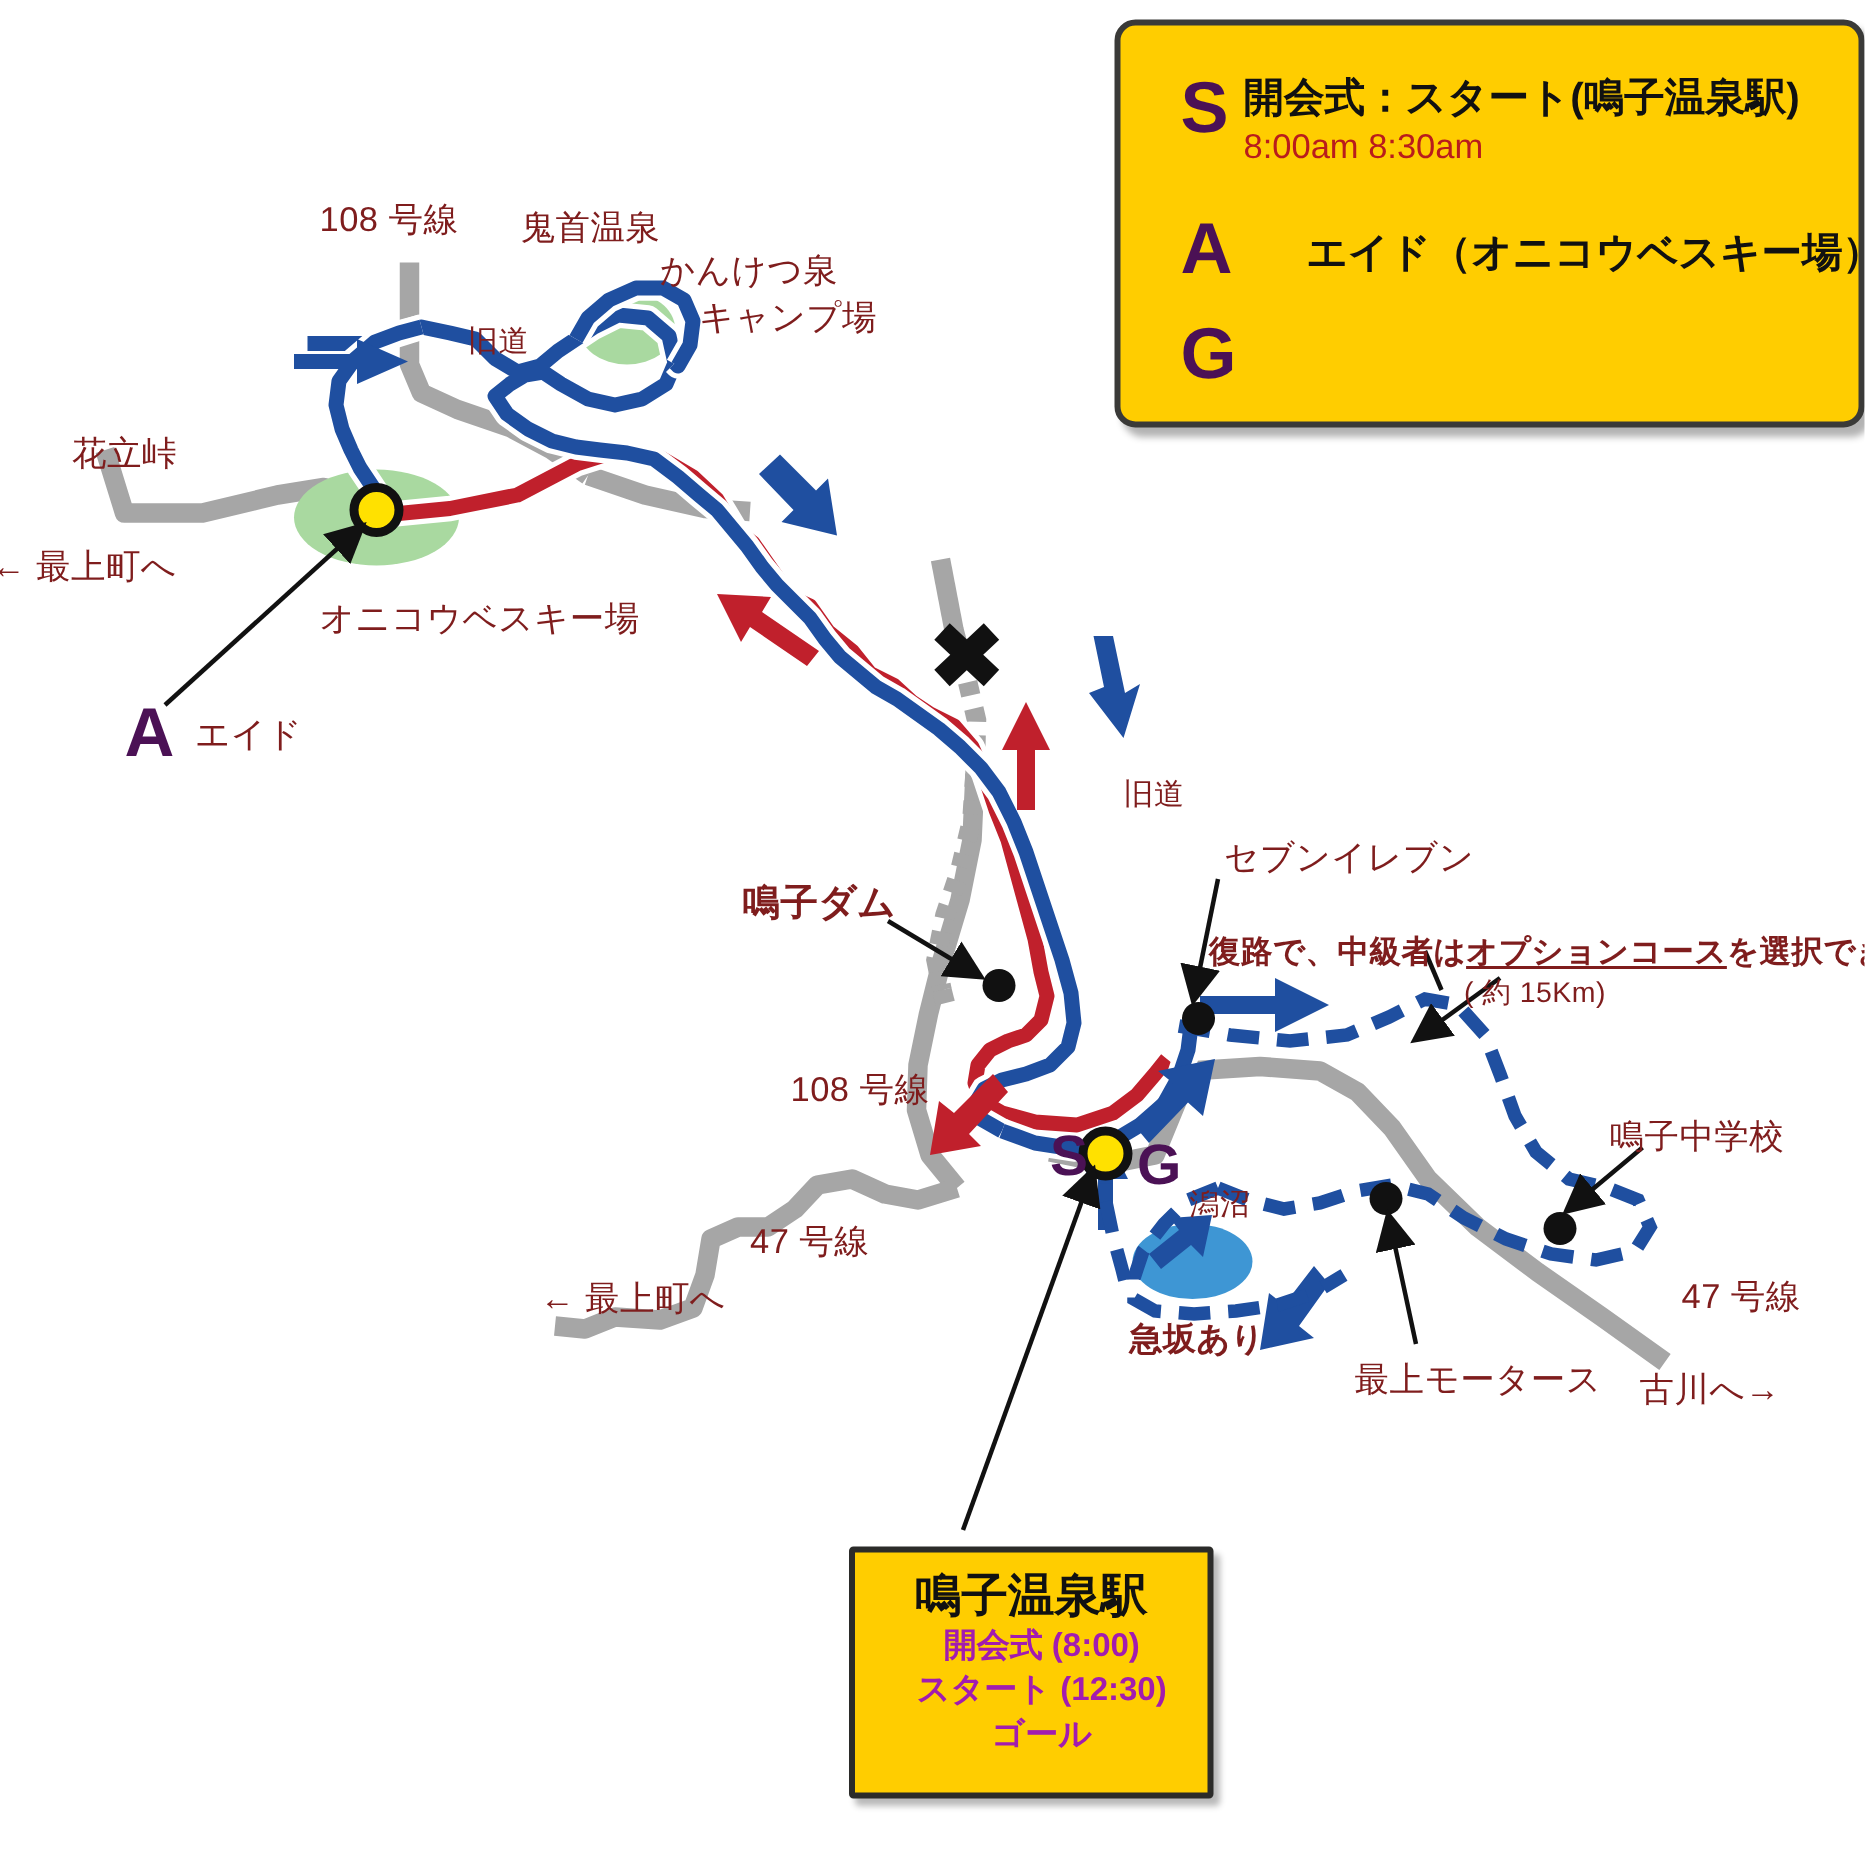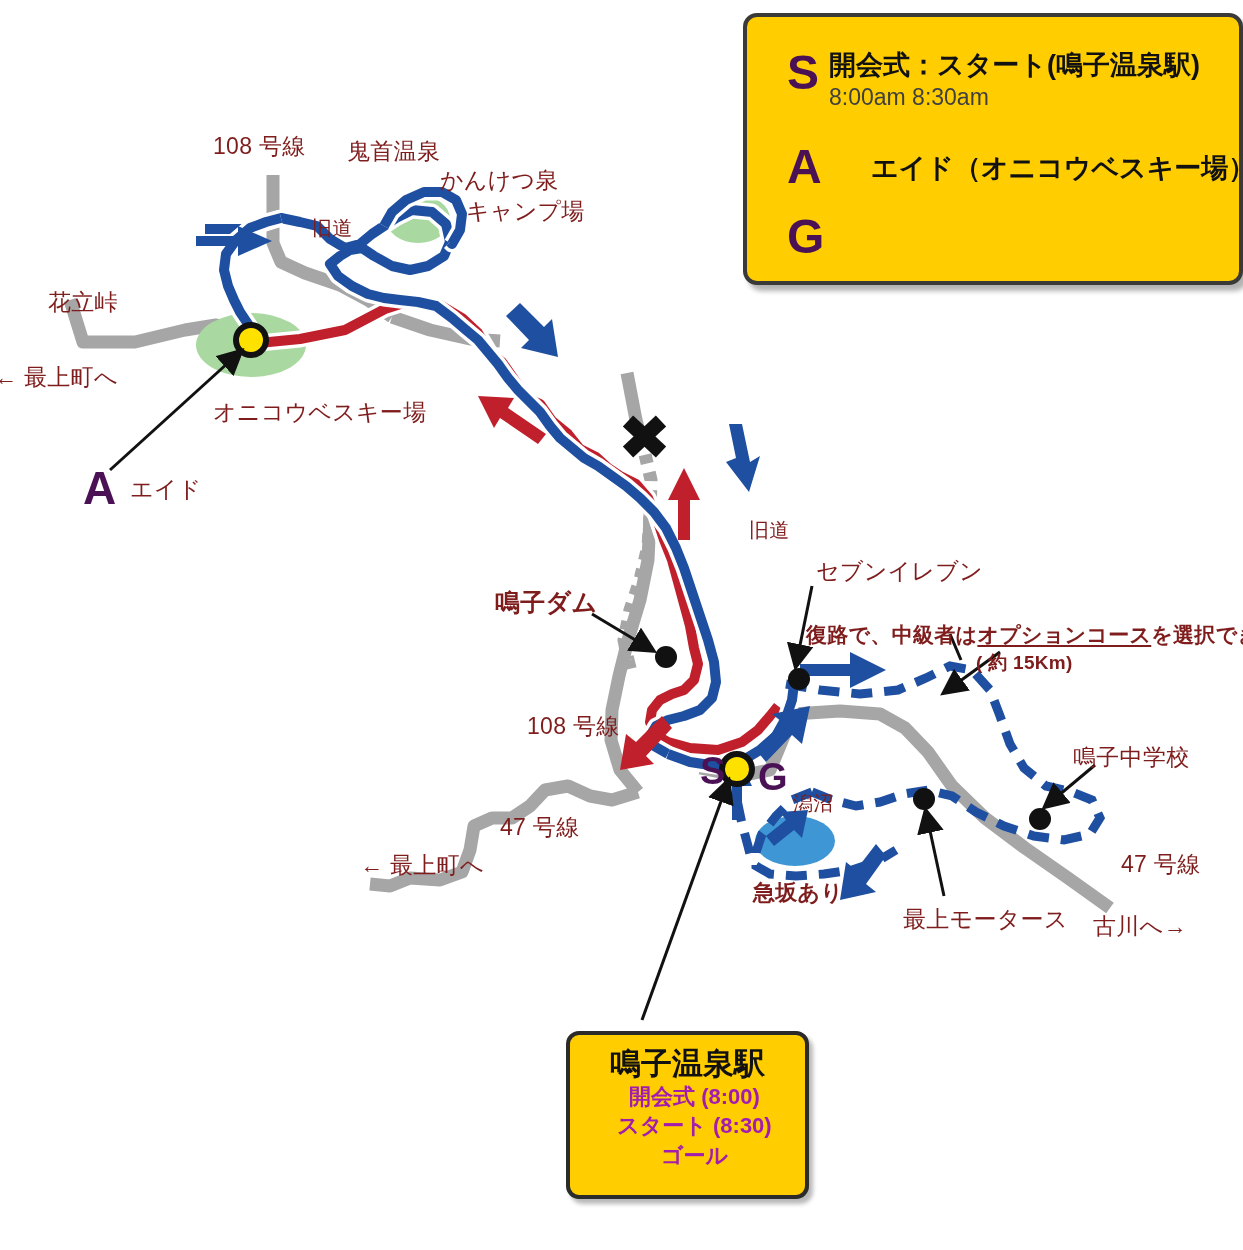--- a/index.html
+++ b/index.html
@@ -38,21 +38,21 @@
     white-space: nowrap;
     font-family: "Liberation Sans", "DejaVu Sans", sans-serif;
     color: #7f1d1d;
     line-height: 1.2;
     letter-spacing: 0.3px;
   }
   .lbl-place   { font-size: 23px; font-weight: 400; }
   .lbl-small   { font-size: 20px; font-weight: 400; }
   .lbl-dam     { font-size: 25px; font-weight: 700; }
   .lbl-note    { font-size: 21px; font-weight: 700; }
-  .lbl-note2   { font-size: 19px; font-weight: 700; text-align: right; }
+  .lbl-note2   { font-size: 19px; font-weight: 400; text-align: right; }
   .lbl-kata    { font-size: 22px; font-weight: 700; }
 
   .underline-span { text-decoration: underline; text-decoration-thickness: 2px; text-underline-offset: 3px; }
 
   
   .sag {
     position: absolute;
     font-family: "Liberation Sans", "DejaVu Sans", sans-serif;
     font-weight: 700;
     color: #4b1155;
@@ -92,35 +92,35 @@
     font-size: 27px;
     font-weight: 700;
     color: #111111;
     line-height: 1.25;
     white-space: nowrap;
   }
   .lg-sub {
     font-family: "Liberation Sans", "DejaVu Sans", sans-serif;
     font-size: 23px;
     font-weight: 400;
-    color: #404040;
+    color: #b91c1c;
     line-height: 1.3;
     white-space: nowrap;
   }
 
   
   #station-box {
     position: absolute;
     left: 566px;
     top: 1031px;
     width: 243px;
     height: 168px;
     background: #FFCD00;
     border: 4px solid #2b2b29;
-    border-radius: 13px;
+    border-radius: 3px;
     box-sizing: border-box;
     box-shadow: 4px 5px 4px rgba(0,0,0,0.28);
     text-align: center;
     padding-top: 10px;
   }
   #station-box .st-title {
     font-family: "Liberation Sans", "DejaVu Sans", sans-serif;
     font-size: 31px;
     font-weight: 700;
     color: #111111;
@@ -358,17 +358,17 @@
 
     <div class="row" style="left:40px; top:196px;">
       <div class="lg-letter">G</div>
     </div>
 
   </div>
 
   <div id="station-box">
     <div class="st-title">鳴子温泉駅</div>
     <div class="st-line">開会式 (8:00)</div>
-    <div class="st-line">スタート (8:30)</div>
+    <div class="st-line">スタート (12:30)</div>
     <div class="st-line">ゴール</div>
   </div>
 
 </div>
 
 </body></html>

